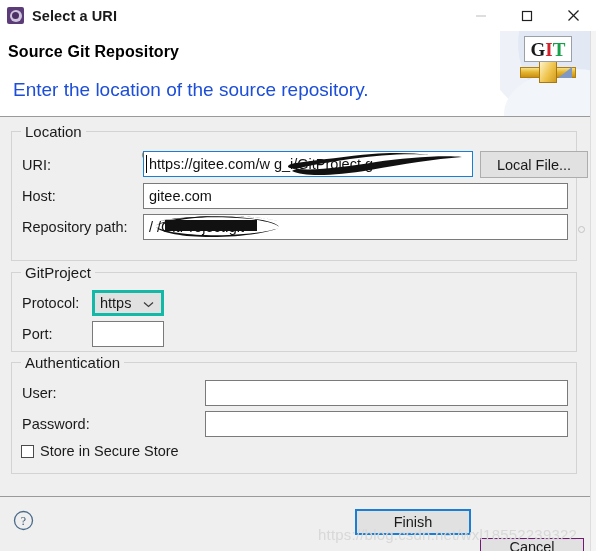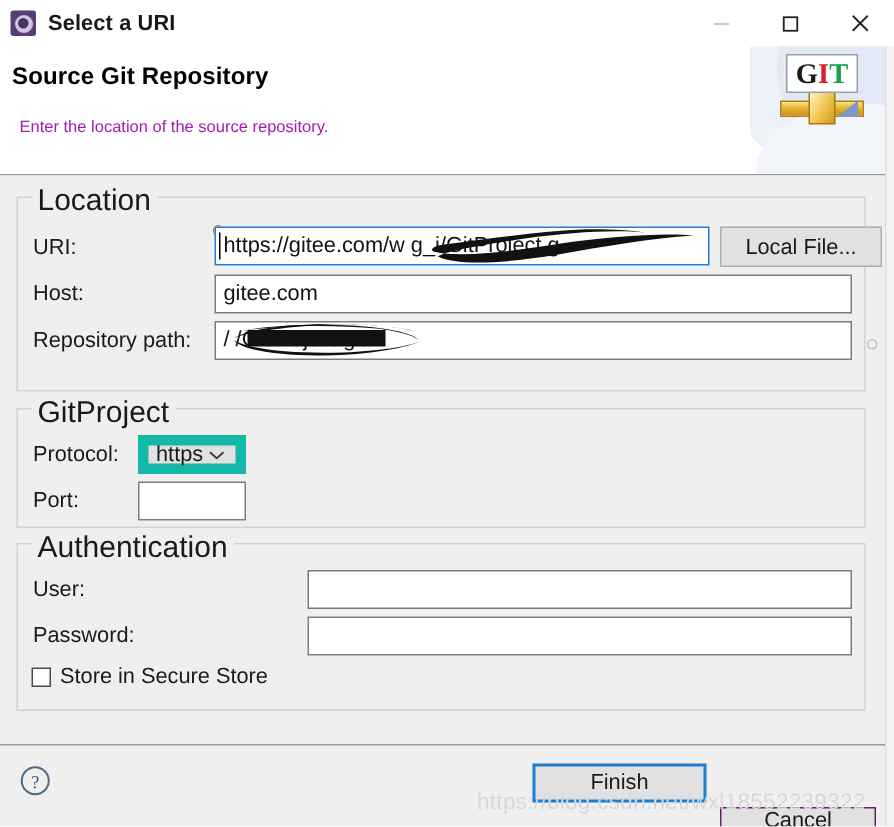--- a/index.html
+++ b/index.html
@@ -95,22 +95,22 @@
     top: 12px;
     font-size: 16px;
     font-weight: bold;
     color: #000000;
     letter-spacing: 0.1px;
   }
   .banner-sub {
     position: absolute;
     left: 13px;
     top: 48px;
-    font-size: 11px;
-    color: #a21caf;
+    font-size: 19px;
+    color: #1d4ed8;
   }
   .banner-art {
     position: absolute;
     right: 0;
     top: -2px;
     width: 96px;
     height: 88px;
     overflow: hidden;
   }
   .banner-art .swoosh1 {
@@ -196,21 +196,21 @@
     position: absolute;
     border: 1px solid #d3d3d3;
     box-sizing: border-box;
   }
   .group-title {
     position: absolute;
     top: -9px;
     left: 9px;
     padding: 0 4px;
     background: #efefef;
-    font-size: 20px;
+    font-size: 15px;
     color: #1a1a1a;
     white-space: nowrap;
   }
   .group-location { left: 11px; top: 14px; width: 566px; height: 130px; }
   .group-connection { left: 11px; top: 155px; width: 566px; height: 80px; }
   .group-auth { left: 11px; top: 245px; width: 566px; height: 112px; }
 
   .fld-label {
     position: absolute;
     font-size: 14.5px;
@@ -268,21 +268,21 @@
     display: flex;
     align-items: center;
     justify-content: center;
     white-space: nowrap;
   }
 
   .combo {
     position: absolute;
     box-sizing: border-box;
     background: #e1e1e1;
-    border: 7px solid #14b8a6;
+    border: 3px solid #14b8a6;
     display: flex;
     align-items: center;
     padding-left: 5px;
     font-size: 14.5px;
     color: #1a1a1a;
   }
   .combo .caret {
     position: absolute;
     right: 7px;
     top: 50%;

